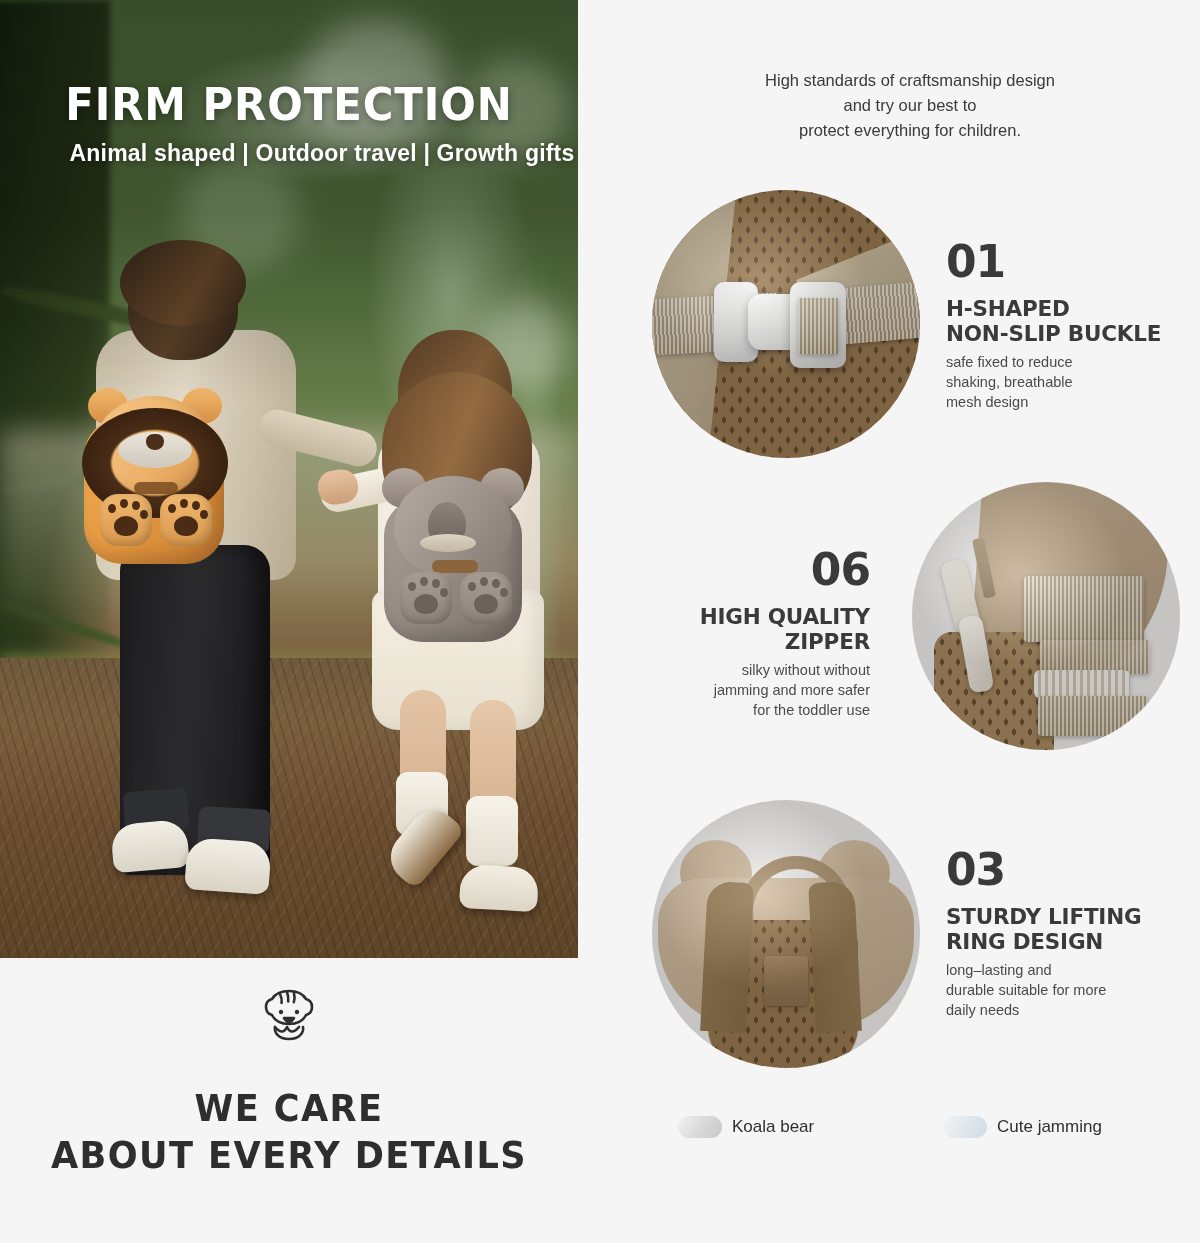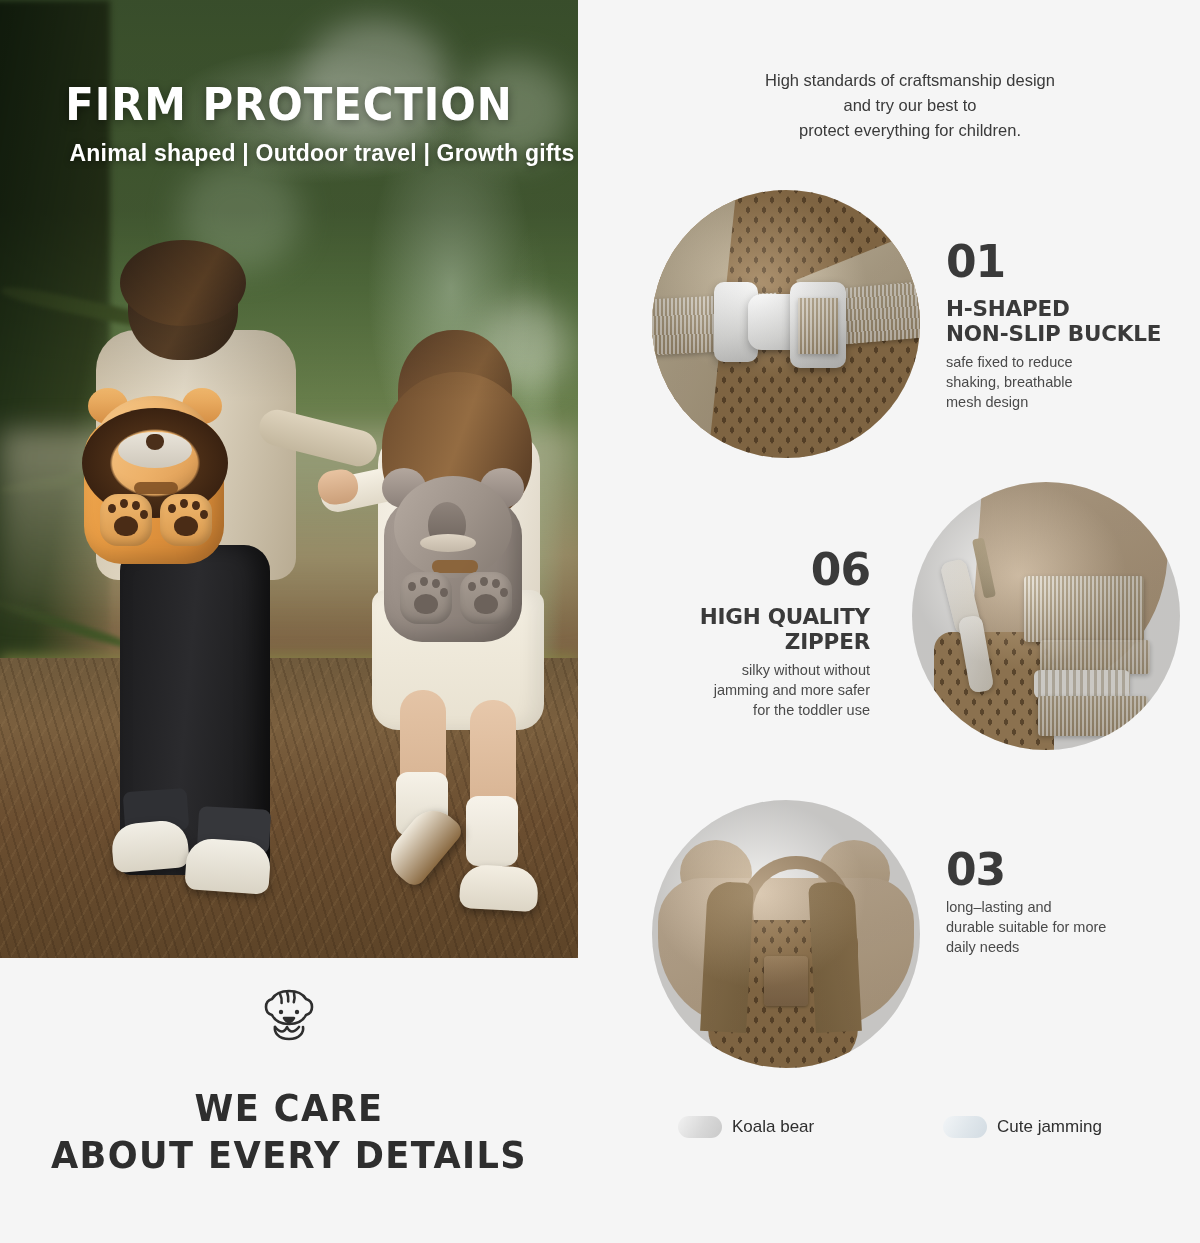--- a/index.html
+++ b/index.html
@@ -390,20 +390,24 @@
     </div>
     <div class="fdesc">
       <div>silky without without</div>
       <div>jamming and more safer</div>
       <div>for the toddler use</div>
     </div>
   </div>
 
   <div class="feature f3">
     <div class="num">03</div>
+    <div class="ftitle">
+      <div>STURDY LIFTING</div>
+      <div>RING DESIGN</div>
+    </div>
     <div class="fdesc">
       <div>long–lasting and</div>
       <div>durable suitable for more</div>
       <div>daily needs</div>
     </div>
   </div>
 
   <div class="swatchrow">
     <div class="sw-item sw1">
       <div class="sw-chip sw-koala"></div>

